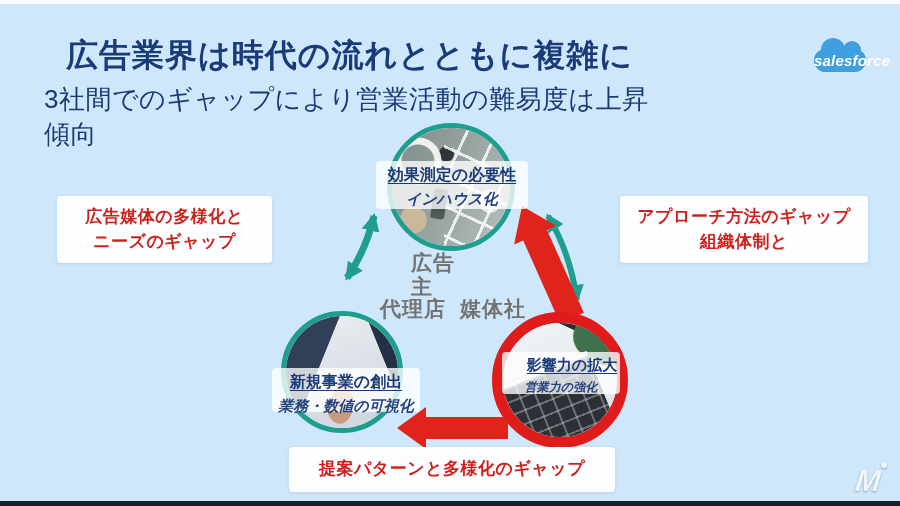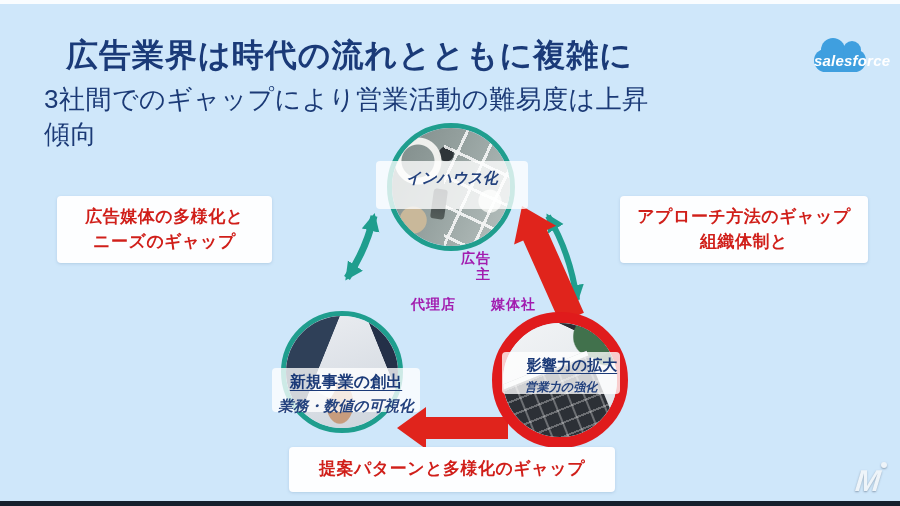--- a/index.html
+++ b/index.html
@@ -111,21 +111,21 @@
     text-align:center;padding-top:4px;
   }
   .caption .head{
     font-size:16px;font-weight:800;color:#1b3a78;
     text-decoration:underline;text-underline-offset:3px;
   }
   .caption .sub{font-size:15px;font-weight:600;color:#24427e;margin-top:4px;font-style:italic;}
 
   
   .glabel{
-    position:absolute;text-align:right;color:#a21caf;font-weight:800;font-size:14px;line-height:1.12;
+    position:absolute;text-align:left;color:#737373;font-weight:800;font-size:21px;line-height:1.12;
     letter-spacing:1px;
   }
 
   
   .callout{
     position:absolute;background:#fdfeff;border-radius:4px;
     display:flex;flex-direction:column;justify-content:center;align-items:center;
     box-shadow:0 1px 3px rgba(90,130,170,0.25);
   }
   .callout span{
@@ -174,20 +174,21 @@
     <polygon fill="#e0241c" points="583.9,312.7 547.0,229.9 556.1,225.8 522,206 514.1,244.6 523.2,240.5 560.1,323.3"></polygon>
 
     <polygon fill="#e0241c" points="508,417 426,417 426,407 397,428 426,449 426,439 508,439"></polygon>
   </svg>
 
   <div class="node">
     <div class="circle ring-teal" style="left:387px;top:123px;width:128px;height:128px;">
       <div class="photo photo-adv"></div>
     </div>
     <div class="caption" style="left:376px;top:161px;width:152px;height:48px;">
+      <div class="head">効果測定の必要性</div>
       <div class="sub">インハウス化</div>
     </div>
     <div class="glabel" style="left:411px;top:251px;width:80px;">
       <div>広告</div>
       <div>主</div>
     </div>
   </div>
 
   <div class="node">
     <div class="circle ring-teal" style="left:281px;top:311px;width:122px;height:122px;">

